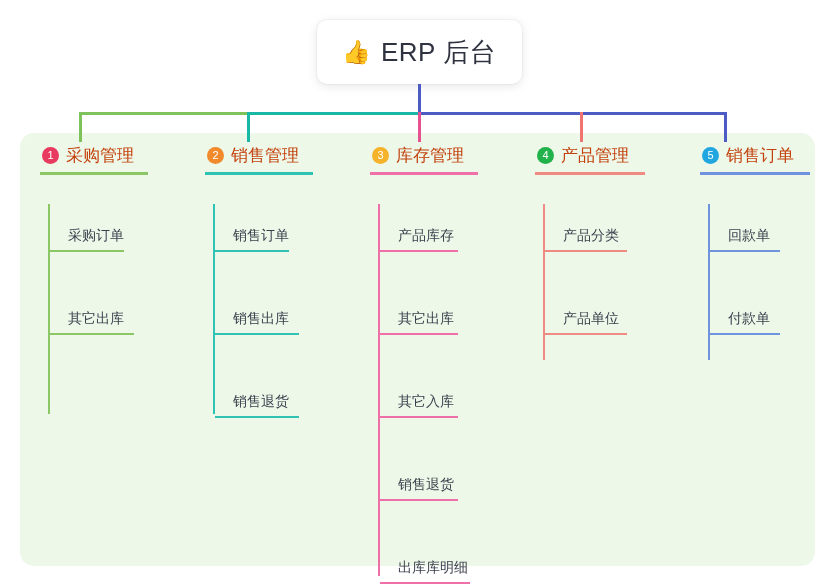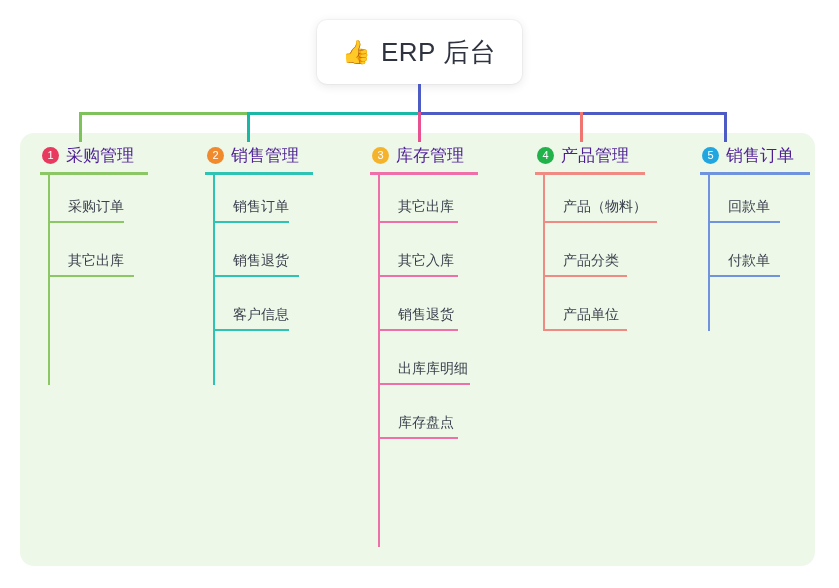--- a/index.html
+++ b/index.html
@@ -96,21 +96,21 @@
     border-radius: 50%;
     color: #ffffff;
     font-size: 11px;
     line-height: 17px;
     text-align: center;
     flex: 0 0 auto;
     font-family: "Liberation Sans", sans-serif;
   }
   .col-title {
     font-size: 17px;
-    color: #4c1d95;
+    color: #c2410c;
     white-space: nowrap;
   }
   .col-rule {
     height: 3px;
     margin-top: 4px;
   }
 
   
   .items {
     position: relative;
@@ -121,20 +121,21 @@
     position: absolute;
     left: 0;
     top: 0;
     width: 2px;
   }
   .item {
     position: relative;
     height: 54px;
     box-sizing: border-box;
     padding-left: 36px;
+    margin-top: 29px;
   }
   .item-label {
     position: absolute;
     left: 20px;
     bottom: 13px;
     font-size: 14px;
     color: #3a3f4c;
     white-space: nowrap;
   }
   .item-rule {
@@ -196,38 +197,42 @@
         <span class="col-title">销售管理</span>
       </div>
       <div class="col-rule" style="width: 108px; background: rgb(47, 195, 180);"></div>
       <div class="items">
         <div class="spine" style="background: rgb(47, 195, 180); height: 210px;"></div>
         <div class="item">
           <span class="item-label">销售订单</span>
           <div class="item-rule" style="width: 74px; background: rgb(47, 195, 180);"></div>
         </div>
         <div class="item">
+          <span class="item-label">销售出库</span>
+          <div class="item-rule" style="width: 84px; background: rgb(47, 195, 180);"></div>
+        </div>
+        <div class="item">
           <span class="item-label">销售退货</span>
           <div class="item-rule" style="width: 84px; background: rgb(47, 195, 180);"></div>
         </div>
-        <div class="item">
-          <span class="item-label">客户信息</span>
-          <div class="item-rule" style="width: 74px; background: rgb(47, 195, 180);"></div>
-        </div>
       </div>
     </div>
     <div class="column" style="left: 370px;">
       <div class="col-header">
         <span class="badge" style="background: rgb(245, 179, 44);">3</span>
         <span class="col-title">库存管理</span>
       </div>
       <div class="col-rule" style="width: 108px; background: rgb(239, 111, 168);"></div>
       <div class="items">
         <div class="spine" style="background: rgb(239, 111, 168); height: 372px;"></div>
         <div class="item">
+          <span class="item-label">产品库存</span>
+          <div class="item-rule" style="width: 78px; background: rgb(239, 111, 168);"></div>
+        </div>
+        <div class="item">
           <span class="item-label">其它出库</span>
           <div class="item-rule" style="width: 78px; background: rgb(239, 111, 168);"></div>
         </div>
         <div class="item">
           <span class="item-label">其它入库</span>
           <div class="item-rule" style="width: 78px; background: rgb(239, 111, 168);"></div>
         </div>
         <div class="item">
           <span class="item-label">销售退货</span>
           <div class="item-rule" style="width: 78px; background: rgb(239, 111, 168);"></div>
@@ -244,24 +249,20 @@
     </div>
     <div class="column" style="left: 535px;">
       <div class="col-header">
         <span class="badge" style="background: rgb(33, 178, 75);">4</span>
         <span class="col-title">产品管理</span>
       </div>
       <div class="col-rule" style="width: 110px; background: rgb(240, 139, 132);"></div>
       <div class="items">
         <div class="spine" style="background: rgb(240, 139, 132); height: 156px;"></div>
         <div class="item">
-          <span class="item-label">产品（物料）</span>
-          <div class="item-rule" style="width: 112px; background: rgb(240, 139, 132);"></div>
-        </div>
-        <div class="item">
           <span class="item-label">产品分类</span>
           <div class="item-rule" style="width: 82px; background: rgb(240, 139, 132);"></div>
         </div>
         <div class="item">
           <span class="item-label">产品单位</span>
           <div class="item-rule" style="width: 82px; background: rgb(240, 139, 132);"></div>
         </div>
       </div>
     </div>
     <div class="column" style="left: 700px;">

